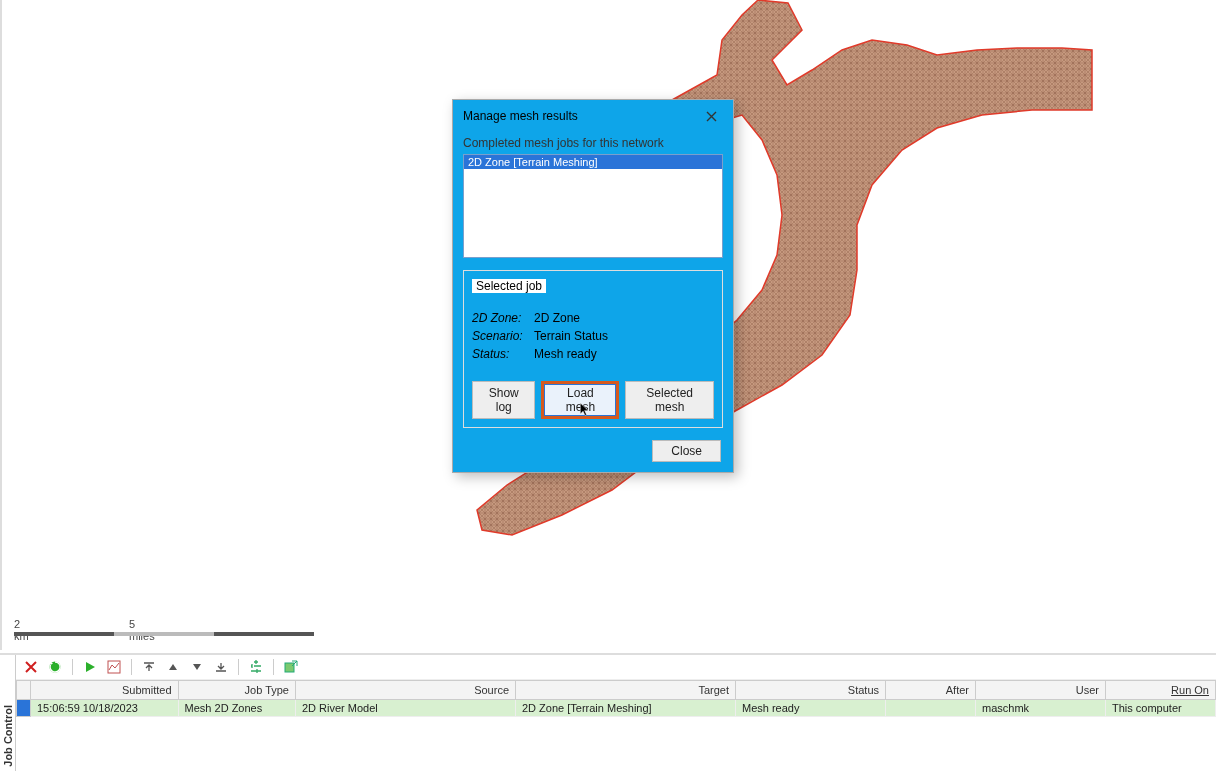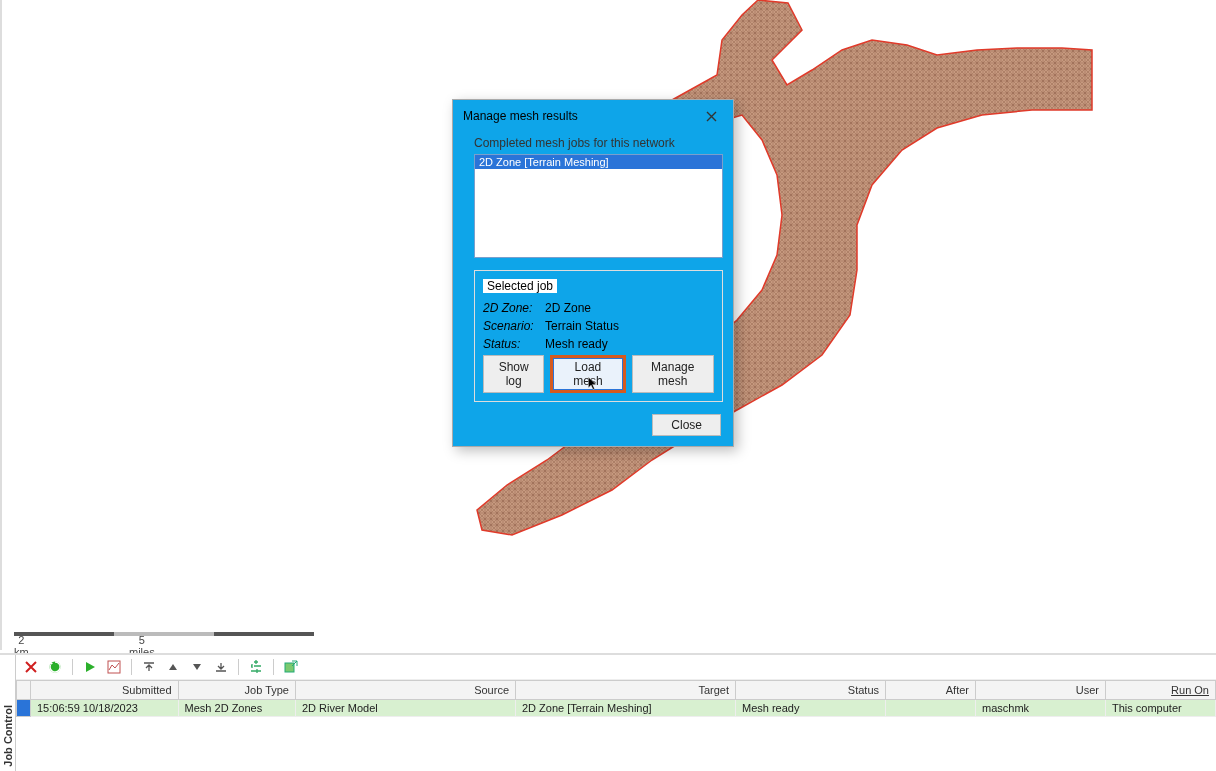--- a/index.html
+++ b/index.html
@@ -23,21 +23,21 @@
   }
   .map-area svg { position: absolute; top: 0; left: 0; }
   .scale-bar {
     position: absolute;
     left: 12px;
     top: 618px;
     font-size: 11px;
     color: #444;
   }
   .scale-bar .seg { position: absolute; top: 14px; height: 4px; }
-  .scale-bar .lbl { position: absolute; top: 16px; text-align: center; }
+  .scale-bar .lbl { position: absolute; top: 0; }
   .scale-bar .seg1 { left: 0; width: 100px; background: #555; }
   .scale-bar .seg2 { left: 100px; width: 100px; background: #bbb; }
   .scale-bar .seg3 { left: 200px; width: 100px; background: #555; }
 
   
   .dialog {
     position: absolute;
     left: 452px;
     top: 99px;
     width: 282px;
@@ -50,50 +50,50 @@
     font-size: 12px;
     display: flex;
     justify-content: space-between;
     align-items: center;
   }
   .dialog-title .close-x {
     width: 24px; height: 20px;
     display: flex; align-items: center; justify-content: center;
     font-size: 14px;
   }
-  .dialog-body { padding: 4px 10px 10px 21px; }
+  .dialog-body { padding: 4px 10px 10px 10px; }
   .dialog-body .label { color: #333; margin-bottom: 4px; }
   .joblist {
     border: 1px solid #7a9fcc;
     height: 104px;
     background: #fff;
     overflow: hidden;
   }
   .joblist .item {
     background: #2a74d8;
     color: #fff;
     padding: 1px 4px;
     font-size: 11px;
   }
   .group {
     margin-top: 12px;
     border: 1px solid #ddd;
     padding: 8px;
   }
   .group .group-title {
     margin-top: -14px;
-    margin-bottom: 8px;
+    margin-bottom: 18px;
     background: #fff;
     display: inline-block;
     padding: 0 4px;
   }
   .kv { display: flex; margin-bottom: 4px; }
   .kv .k { width: 62px; font-style: italic; }
   .kv .v { flex: 1; }
-  .btn-row { display: flex; gap: 6px; margin-top: 4px; }
+  .btn-row { display: flex; gap: 6px; margin-top: 20px; }
   .btn {
     background: #eee;
     border: 1px solid #bbb;
     padding: 3px 10px;
     font-size: 12px;
     color: #222;
     cursor: default;
   }
   .btn.highlight {
     border: 3px solid #d55a1f;
@@ -246,21 +246,21 @@
         <div class="v">Mesh ready</div>
       </div>
       <div class="btn-row">
         <button class="btn">Show log</button>
         <button class="btn highlight">
           <span>Load mesh</span>
           <svg class="cursor" viewBox="0 0 12 18">
               <path d="M0 0 L0 14 L3.5 10.5 L6 16 L8 15 L5.5 9.5 L10 9.5 Z" fill="#000" stroke="#fff" stroke-width="0.6"></path>
             </svg>
         </button>
-        <button class="btn">Manage mesh</button>
+        <button class="btn">Selected mesh</button>
       </div>
     </div>
     <div class="close-row">
       <button class="btn" style="padding:3px 18px;">Close</button>
     </div>
   </div>
 </div>
 
 <div class="bottom-panel">
   <div class="side-tab">

